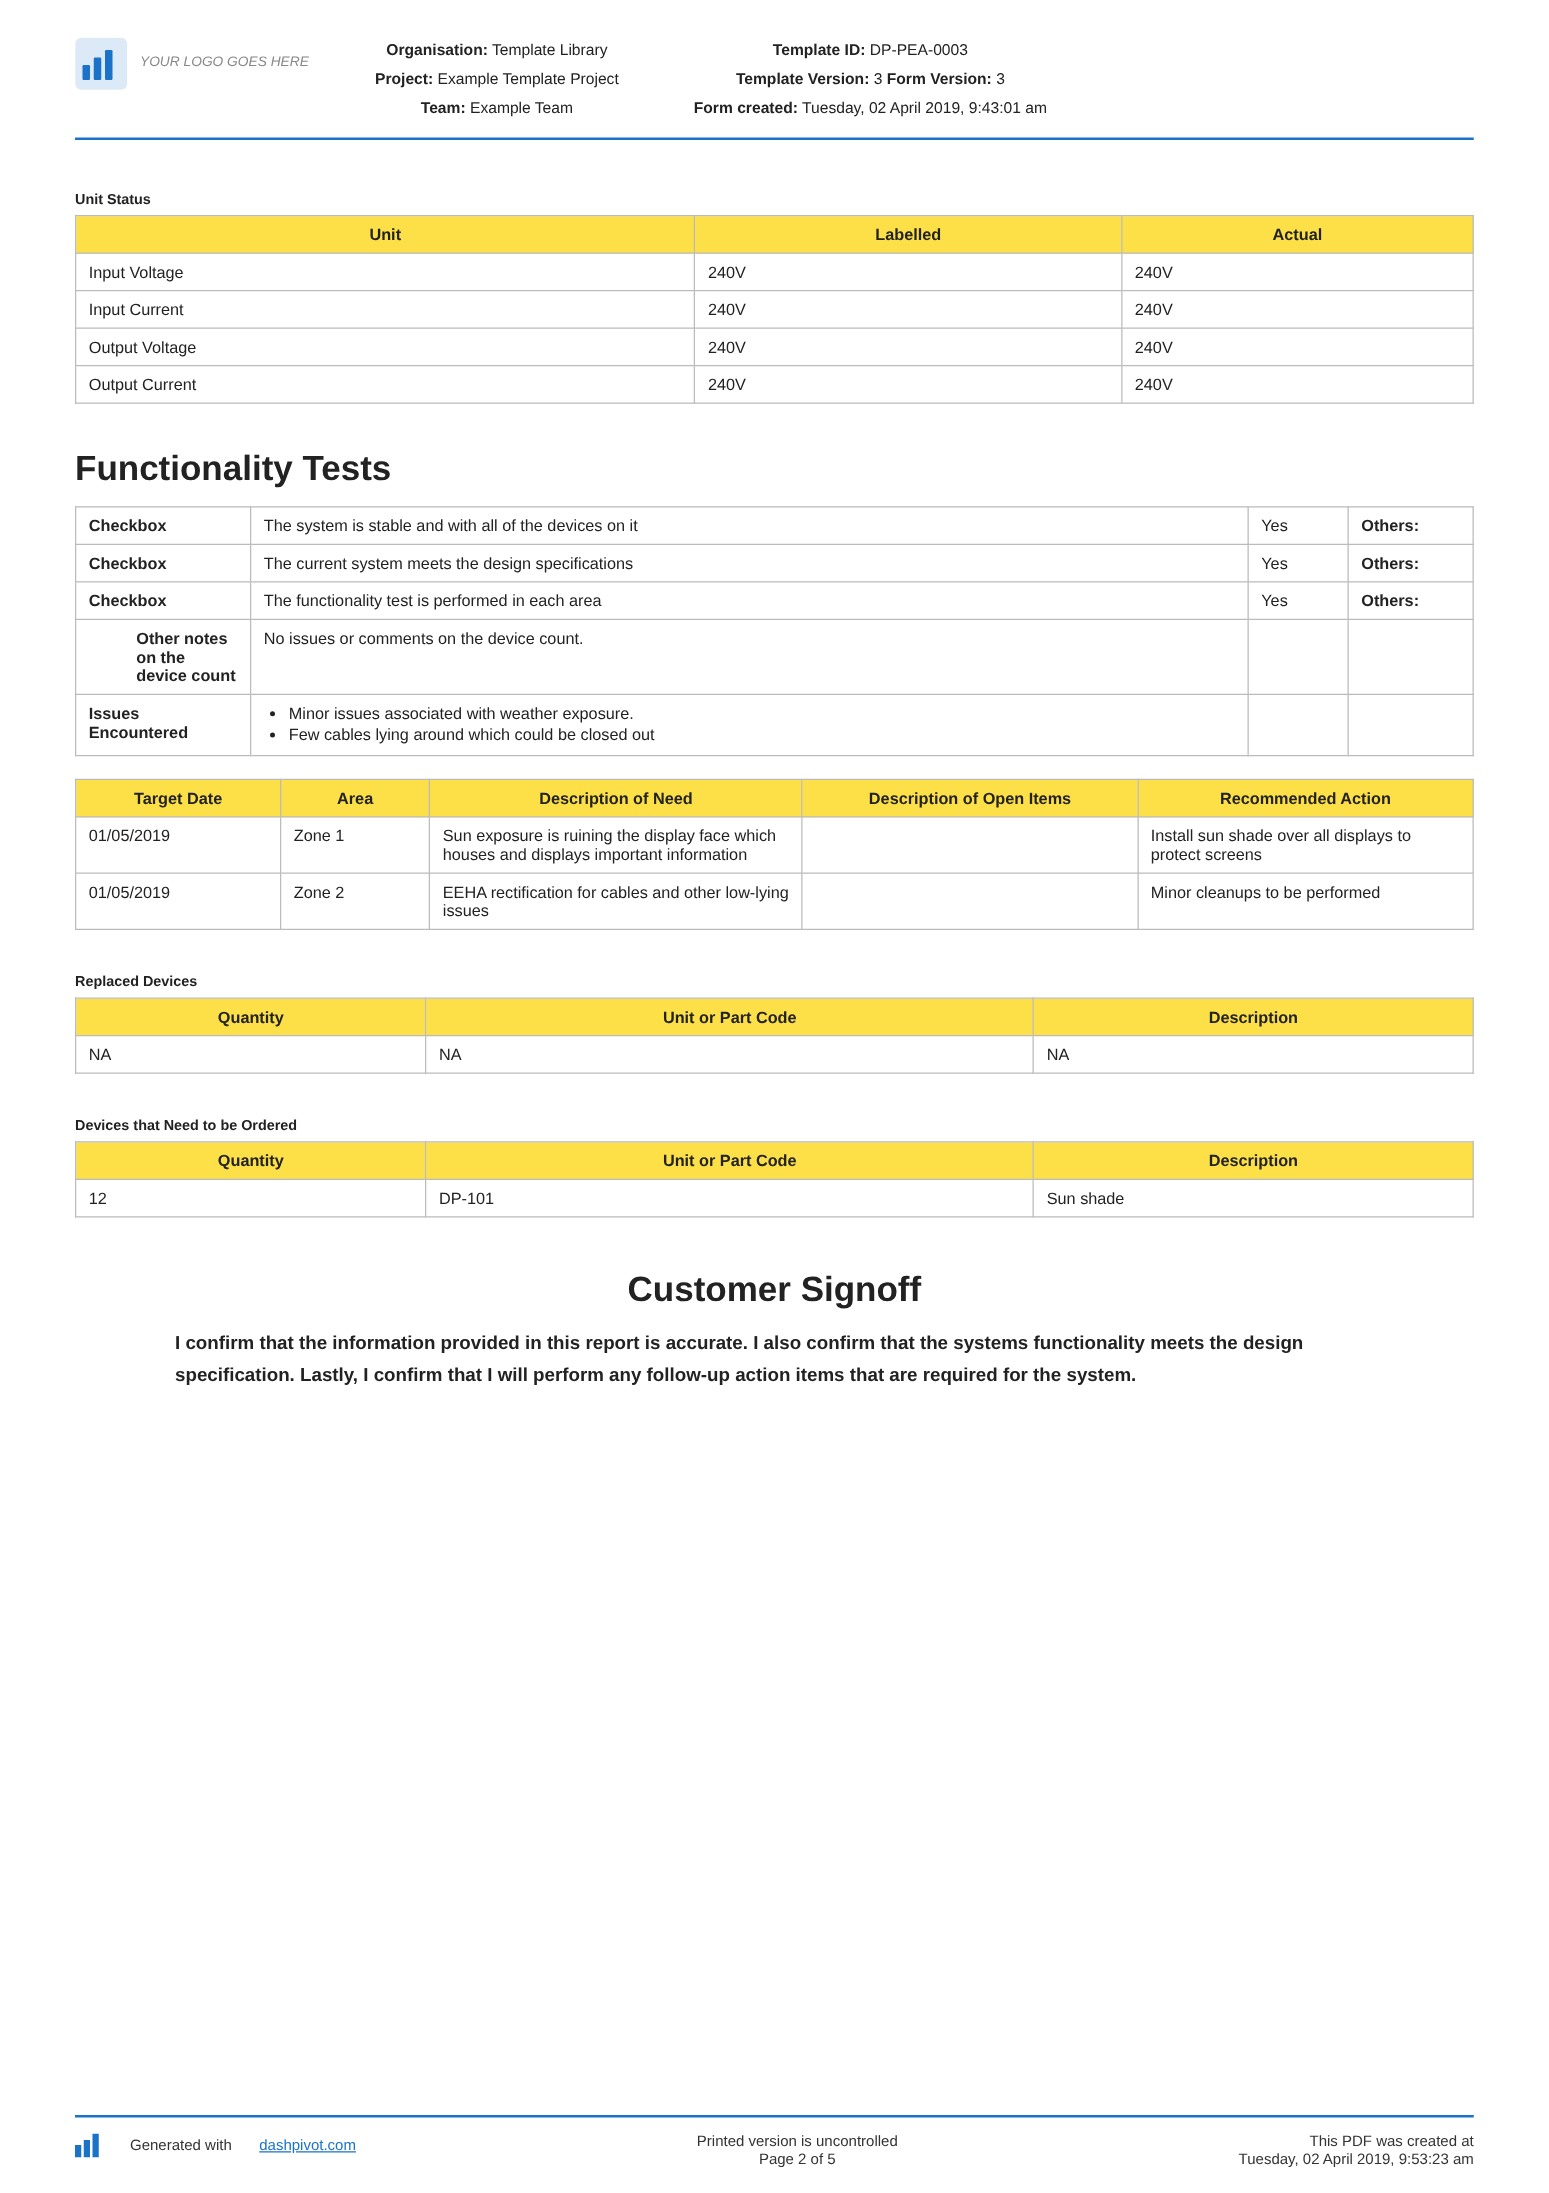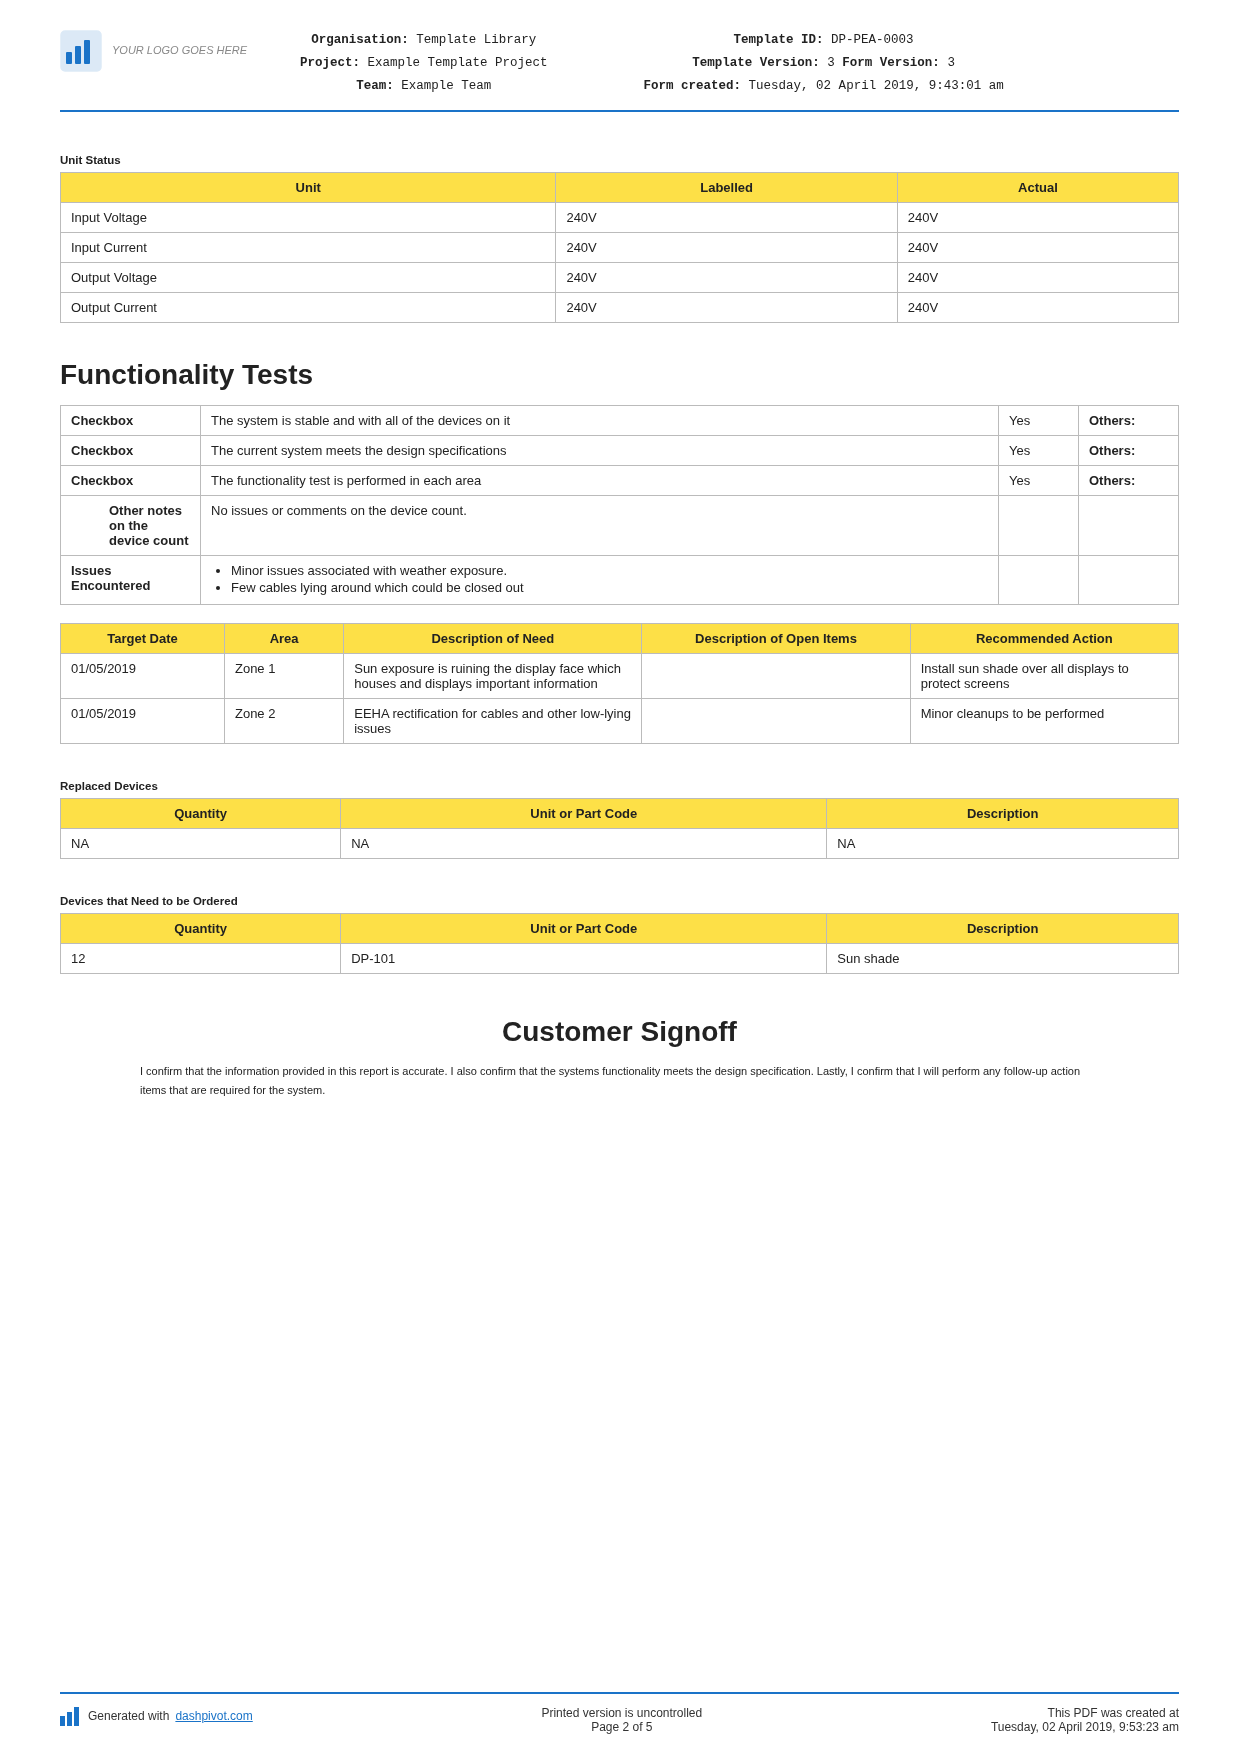--- a/index.html
+++ b/index.html
@@ -43,22 +43,21 @@
     }
     .logo-text {
       font-size: 11px;
       color: #888;
       font-style: italic;
       line-height: 1.4;
     }
     .header-meta {
       flex: 1;
       display: flex;
-      gap: 96px;
-      font-family: Liberation Mono, monospace;
+      gap: 60px;
     }
     .header-col {
       display: flex;
       flex-direction: column;
       gap: 3px;
     }
     .header-col span {
       font-size: 12.5px;
       line-height: 1.6;
     }
@@ -118,42 +117,42 @@
     .bullet-list li { margin-bottom: 2px; }
 
     
     .signoff-heading {
       text-align: center;
       font-size: 28px;
       font-weight: bold;
       margin: 24px 0 14px 0;
     }
     .signoff-text {
-      font-size: 11px;
-      font-weight: normal;
+      font-size: 15px;
+      font-weight: bold;
       line-height: 1.7;
       padding: 0 80px;
       margin-bottom: 24px;
     }
 
     
     .footer {
       border-top: 2px solid #1a73c8;
       margin-top: auto;
       padding-top: 12px;
       display: flex;
       justify-content: space-between;
       align-items: flex-start;
       font-size: 12px;
       color: #333;
     }
     .footer-left {
       display: flex;
       align-items: center;
-      gap: 6px;
+      gap: 22px;
     }
     .footer-link {
       color: #1a73c8;
       text-decoration: underline;
     }
     .footer-center {
       text-align: center;
     }
     .footer-right {
       text-align: right;

